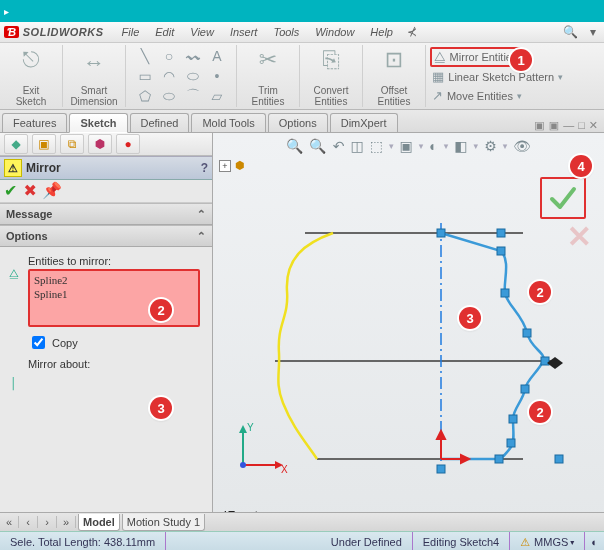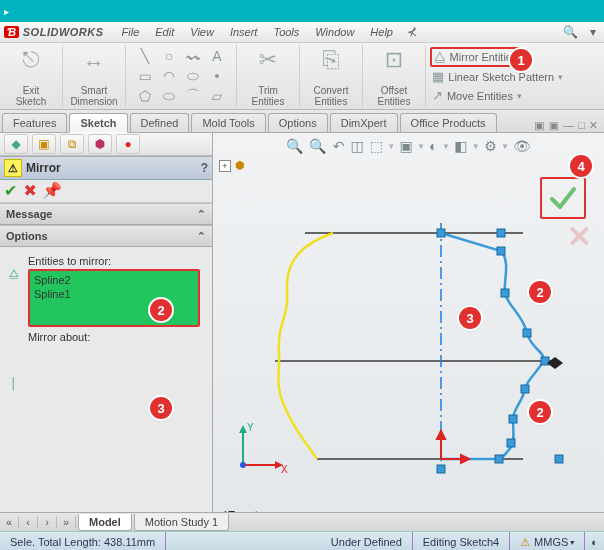--- a/index.html
+++ b/index.html
@@ -294,26 +294,27 @@
     padding: 4px 6px 6px 6px;
     font-size: 11px;
     color: #333;
     position: relative;
   }
   .opt-body .lbl { margin: 4px 0 2px 22px; }
   .list-box {
     margin-left: 22px;
     width: 160px;
     height: 50px;
-    background: #22c55e;
+    background: #fca5a5;
     border: 1px solid #888;
     padding: 2px 4px;
     font-size: 11px;
     line-height: 14px;
     position: relative;
+    font-family: Liberation Serif, serif;
   }
   .list-box.short { height: 18px; padding: 0; }
   .list-box .sel {
     background: #1f7be0;
     color: #fff;
     padding: 1px 4px;
     display: block;
   }
   .side-icon {
     position: absolute;
@@ -408,21 +409,21 @@
     align-items: center;
     font-size: 11px;
   }
   .bottom-tabs .nav {
     width: 18px;
     text-align: center;
     color: #555;
     border-right: 1px solid #bbb;
   }
   .bottom-tabs .btab {
-    padding: 2px 10px;
+    padding: 2px 4px;
     border: 1px solid #aaa;
     border-top: none;
     background: #efefef;
     margin-left: 2px;
     border-radius: 0 0 3px 3px;
     color: #444;
   }
   .bottom-tabs .btab.active {
     background: #fff;
     font-weight: bold;
@@ -536,21 +537,20 @@
   <div class="callout-badge" style="top:6px; right:72px">1</div>
 </div>
 
 <div class="tabs">
   <span class="tab">Features</span>
   <span class="tab active">Sketch</span>
   <span class="tab">Defined</span>
   <span class="tab">Mold Tools</span>
   <span class="tab">Options</span>
   <span class="tab">DimXpert</span>
-  <span class="tab">Office Products</span>
   <span class="spacer"></span>
   <span class="winicons">
     <span>▣</span>
     <span>▣</span>
     <span>—</span>
     <span>□</span>
     <span>✕</span>
   </span>
 </div>
 
@@ -589,20 +589,24 @@
 
     <div class="opt-body">
       <div class="lbl">Entities to mirror:</div>
       <span class="side-icon" style="top:20px">⧋</span>
       <div class="list-box callout-red-box" style="border:2px solid #e03030">
         <div>Spline2</div>
         <div>Spline1</div>
       </div>
       <div class="callout-badge" style="top:52px; left:150px">2</div>
 
+      <label class="chk">
+        <input type="checkbox" checked="" style="">
+        <span>Copy</span>
+      </label>
 
       <div class="lbl">Mirror about:</div>
       <span class="side-icon" style="top:130px;color:#2a8">│</span>
       <div class="callout-badge" style="top:150px; left:150px">3</div>
     </div>
   </div>
 
   <div class="viewport">
     <div class="vp-toolbar">
       <span>🔍</span>

